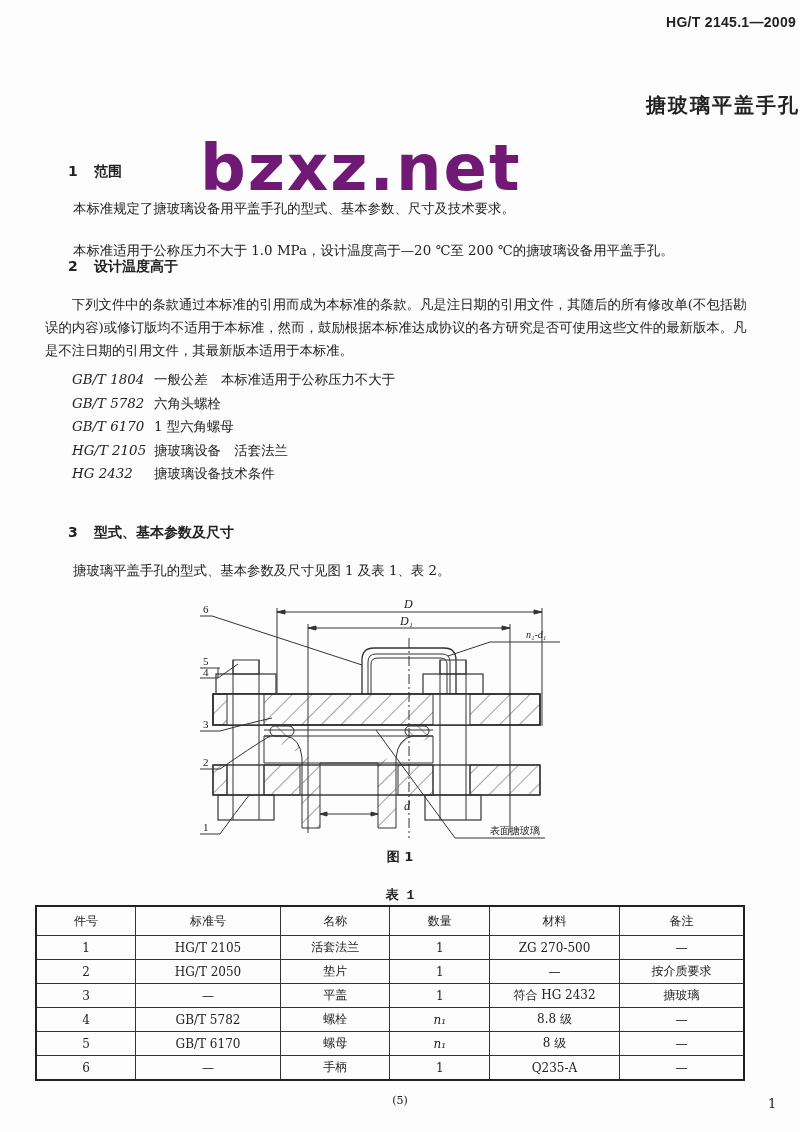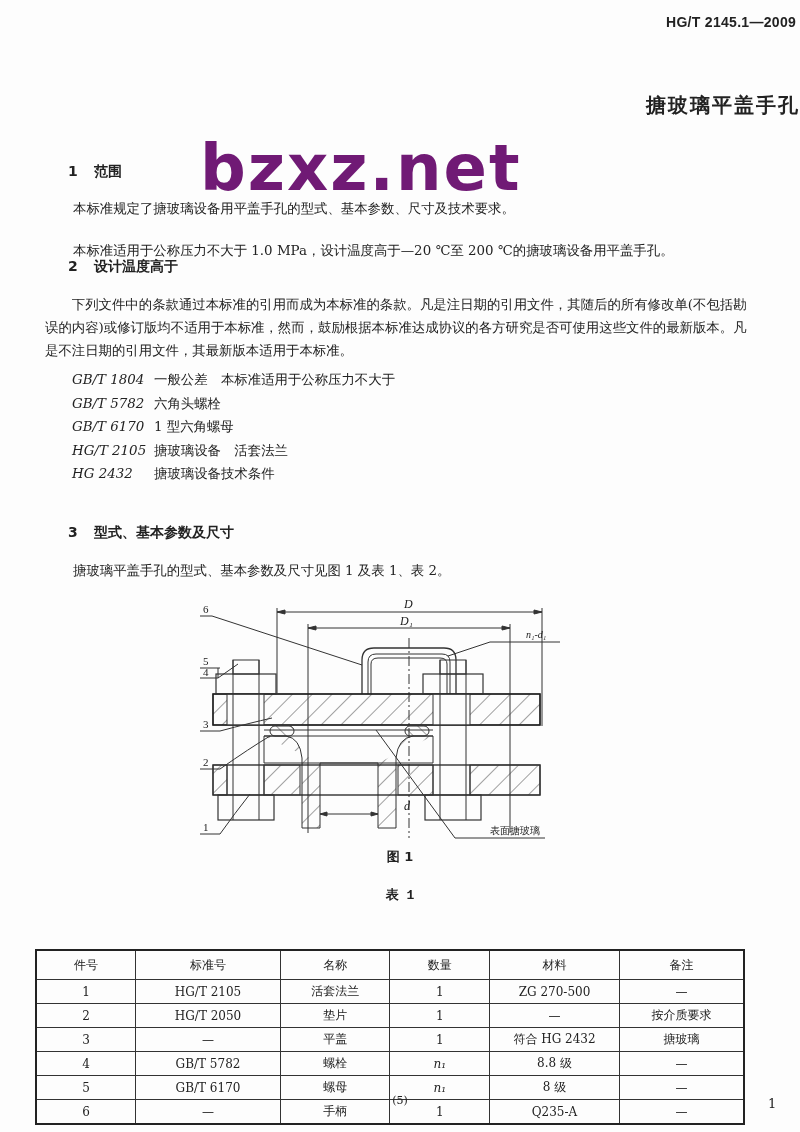--- a/index.html
+++ b/index.html
@@ -13,21 +13,21 @@
   .sec .num { display:inline-block; width:26px; }
   .para { font-size:13.4px; line-height:23px; }
   .indent { text-indent:2em; }
   .refs { left:72px; top:368px; font-size:13.4px; line-height:23.5px; }
   .refs .ref-code { display:inline-block; min-width:82px; margin-right:0;font-style:italic; }
   .fig { left:190px; top:598px; }
   .fig-caption { left:0; width:800px; top:848px; text-align:center; font-family:"DejaVu Sans",sans-serif; font-weight:bold; font-size:13px; }
   .tbl-caption { left:0; width:800px; top:878px; text-align:center; font-family:Liberation Mono, monospace; font-weight:bold; font-size:13px;margin-top:8px; }
   table.t1 { position:absolute; left:35px; top:905px; width:710px; border-collapse:collapse; font-size:12px; }
   table.t1 th, table.t1 td { border:1px solid #333; text-align:center; height:23px; padding:0; font-weight:normal; }
-  table.t1 { border:2px solid #222;margin-top:44px; }
+  table.t1 { border:2px solid #222; }
   table.t1 th { height:28px; }
   .pg-center { left:0; width:800px; top:1094px; text-align:center; font-size:11px; }
   .pg-right { left:768px; top:1096px; font-size:13px; }
 </style>
 </head>
 <body>
 
 <div class="abs hdr-code">HG/T 2145.1—2009</div>
 <div class="abs watermark">bzxz.net</div>
 <div class="abs title">搪玻璃平盖手孔</div>

